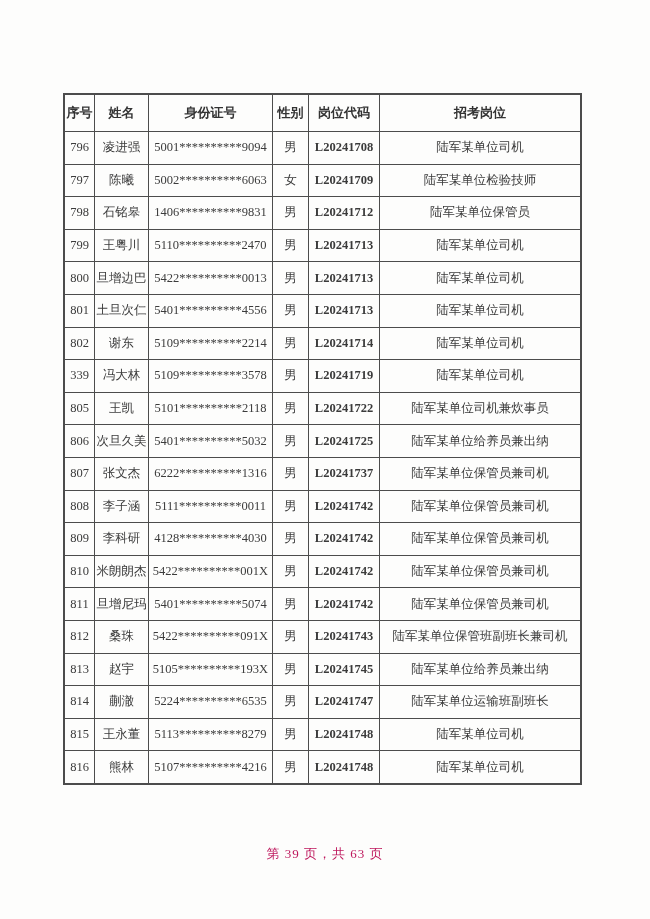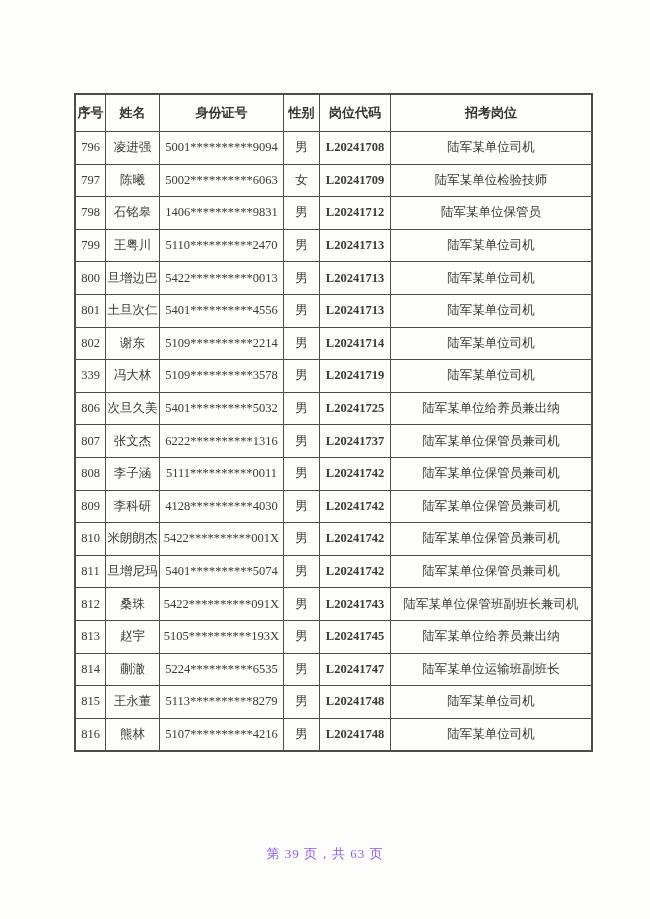--- a/index.html
+++ b/index.html
@@ -11,21 +11,21 @@
     position: relative;
     width: 650px;
     height: 919px;
     background: #fdfdfc;
     font-family: "Liberation Serif", "DejaVu Serif", serif;
     color: #3b3b3b;
     overflow: hidden;
   }
   table.roster {
     position: absolute;
-    left: 74px;
+    left: 63px;
     top: 93px;
     width: 512px;
     border-collapse: collapse;
     table-layout: fixed;
     border: 2px solid #4c4c4c;
   }
   table.roster th,
   table.roster td {
     border: 1px solid #4c4c4c;
     overflow: hidden;
@@ -59,21 +59,21 @@
     text-align: left;
     padding-left: 4px;
   }
   .footer {
     position: absolute;
     left: 0;
     top: 845px;
     width: 650px;
     text-align: center;
     font-size: 13px;
-    color: #8b5cf6;
+    color: #be185d;
     letter-spacing: 1px;
   }
 </style>
 </head>
 <body>
 
 <div class="page">
 
   <table class="roster">
     <thead>
@@ -145,20 +145,28 @@
         </tr>
         <tr>
           <td class="col-index">339</td>
           <td class="col-name">冯大林</td>
           <td class="col-id_number">5109**********3578</td>
           <td class="col-gender">男</td>
           <td class="col-job_code">L20241719</td>
           <td class="col-position">陆军某单位司机</td>
         </tr>
         <tr>
+          <td class="col-index">805</td>
+          <td class="col-name">王凯</td>
+          <td class="col-id_number">5101**********2118</td>
+          <td class="col-gender">男</td>
+          <td class="col-job_code">L20241722</td>
+          <td class="col-position">陆军某单位司机兼炊事员</td>
+        </tr>
+        <tr>
           <td class="col-index">806</td>
           <td class="col-name">次旦久美</td>
           <td class="col-id_number">5401**********5032</td>
           <td class="col-gender">男</td>
           <td class="col-job_code">L20241725</td>
           <td class="col-position">陆军某单位给养员兼出纳</td>
         </tr>
         <tr>
           <td class="col-index">807</td>
           <td class="col-name">张文杰</td>

